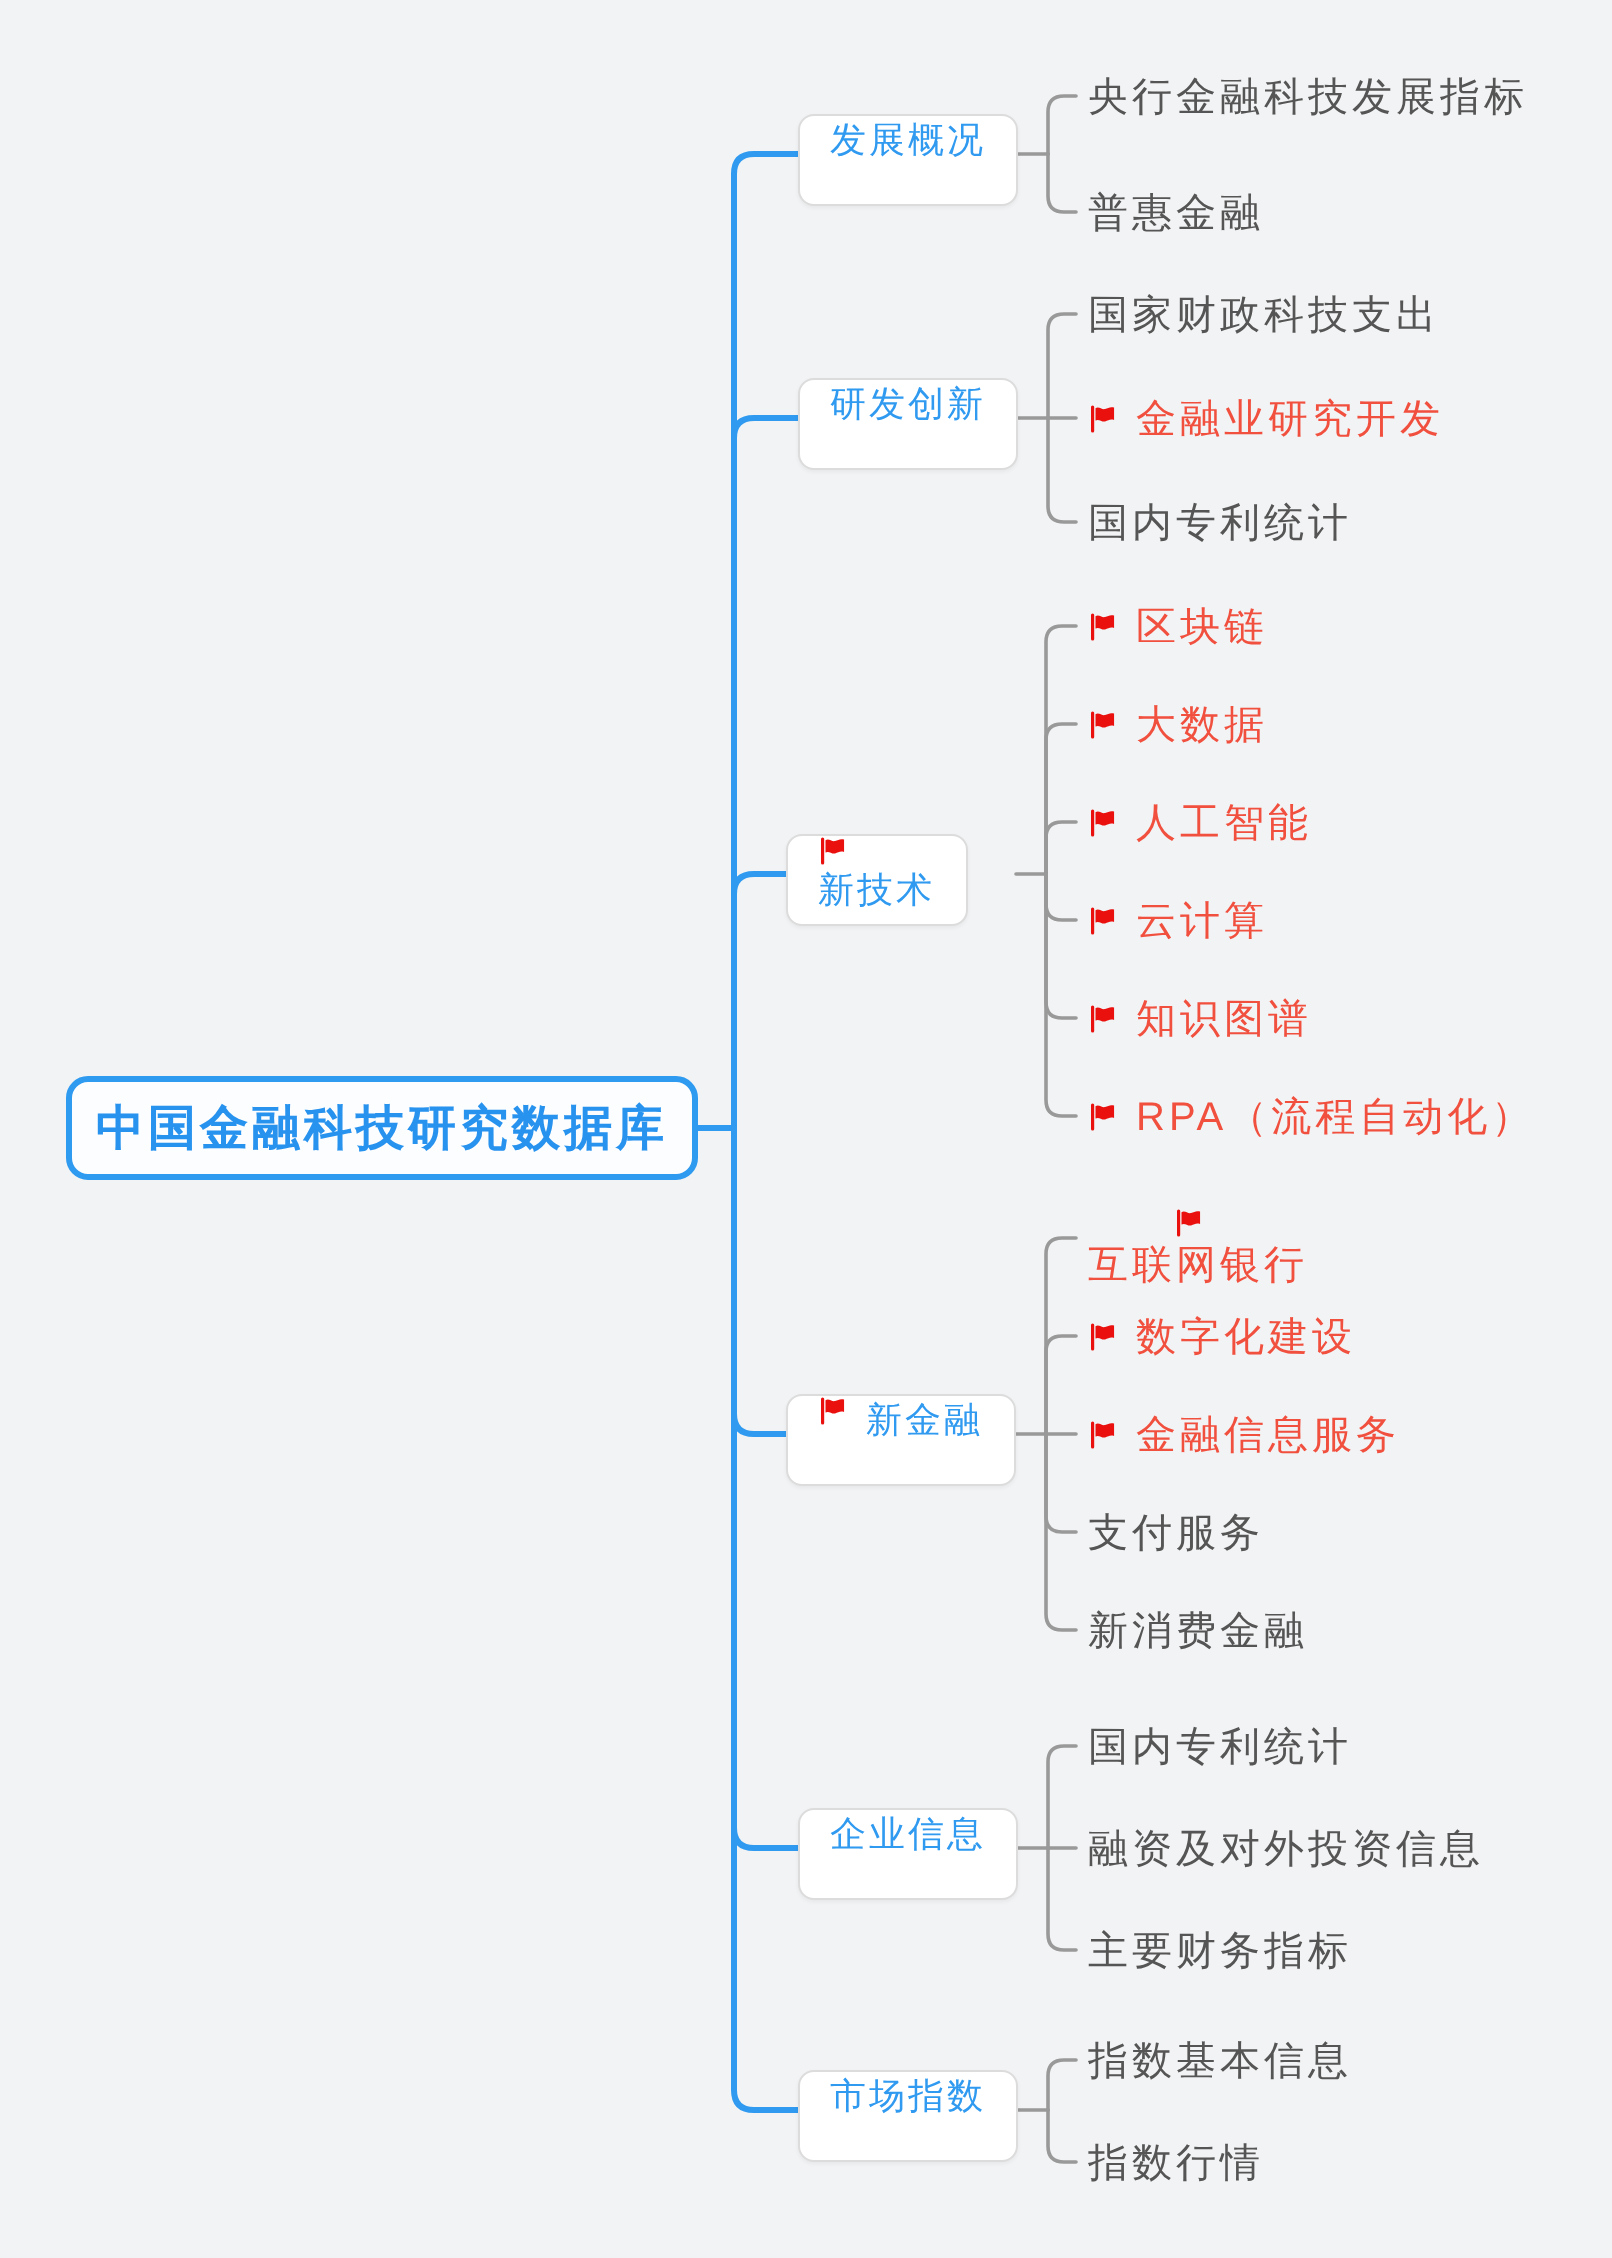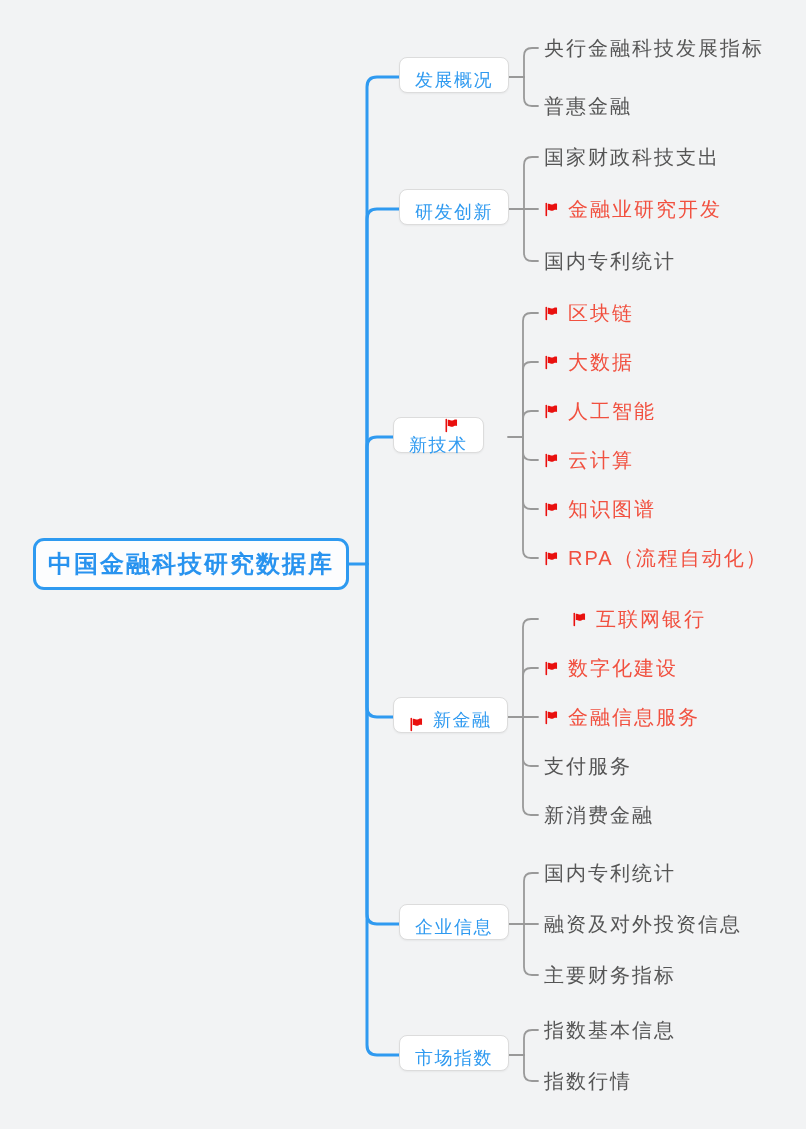--- a/index.html
+++ b/index.html
@@ -30,23 +30,23 @@
     font-family:"Liberation Serif", serif;
     font-weight:bold;
     font-size:24px;
     letter-spacing:2px;
     color:#2893ef;
     white-space:nowrap;
   }
 
   .branch-node{
     position:absolute;
-    height:36px;
+    height:46px;
     box-sizing:border-box;
-    display:inline-flex;align-items:flex-end;
+    display:inline-flex;align-items:flex-start;
     padding:0 15px;
     background:#ffffff;
     border:1px solid #dcdcdc;
     border-radius:8px;
     box-shadow:0 1px 2px rgba(0,0,0,0.05);
     z-index:2;
     cursor:pointer;
     white-space:nowrap;
   }
   .branch-label{
@@ -197,21 +197,21 @@
         </svg>
         <span class="leaf-label">RPA（流程自动化）</span>
       </div>
       <div class="branch-node" style="left: 393px; top: 697px;">
         <svg class="flag-icon" viewBox="0 0 16 16">
           <rect x="1.6" y="0.8" width="1.7" height="14.4" rx="0.85" fill="#e9100e"></rect>
           <path d="M4 2.2 C5.9 1.1 7.3 3.2 9.1 2.7 C10.8 2.25 11.7 1.3 13.9 1.9 L13.9 8.5 C11.7 7.9 10.8 8.85 9.1 9.3 C7.3 9.8 5.9 7.7 4 8.8 Z" fill="#e9100e"></path>
         </svg>
         <span class="branch-label">新金融</span>
       </div>
-      <div class="leaf-node flagged" style="left: 572px; top: 604px;">
+      <div class="leaf-node flagged" style="left: 544px; top: 604px; flex-direction: column;">
         <svg class="flag-icon" viewBox="0 0 16 16">
           <rect x="1.6" y="0.8" width="1.7" height="14.4" rx="0.85" fill="#e9100e"></rect>
           <path d="M4 2.2 C5.9 1.1 7.3 3.2 9.1 2.7 C10.8 2.25 11.7 1.3 13.9 1.9 L13.9 8.5 C11.7 7.9 10.8 8.85 9.1 9.3 C7.3 9.8 5.9 7.7 4 8.8 Z" fill="#e9100e"></path>
         </svg>
         <span class="leaf-label">互联网银行</span>
       </div>
       <div class="leaf-node flagged" style="left: 544px; top: 653px;">
         <svg class="flag-icon" viewBox="0 0 16 16">
           <rect x="1.6" y="0.8" width="1.7" height="14.4" rx="0.85" fill="#e9100e"></rect>
           <path d="M4 2.2 C5.9 1.1 7.3 3.2 9.1 2.7 C10.8 2.25 11.7 1.3 13.9 1.9 L13.9 8.5 C11.7 7.9 10.8 8.85 9.1 9.3 C7.3 9.8 5.9 7.7 4 8.8 Z" fill="#e9100e"></path>

